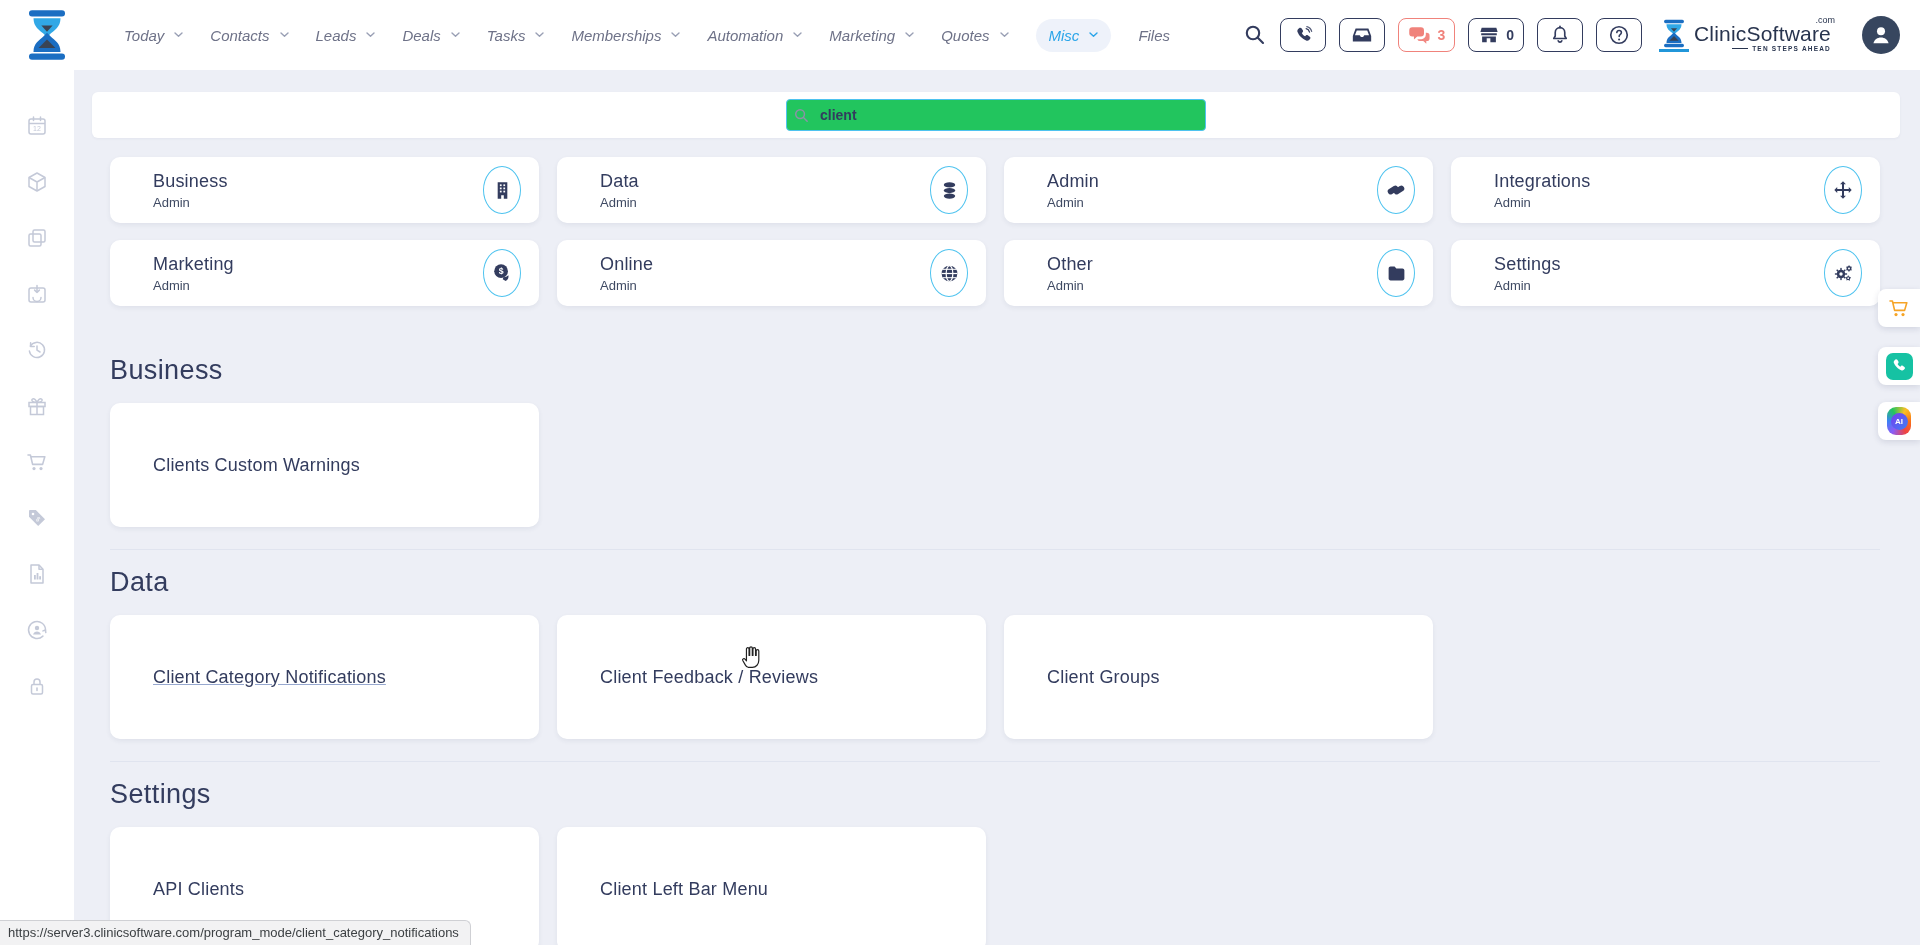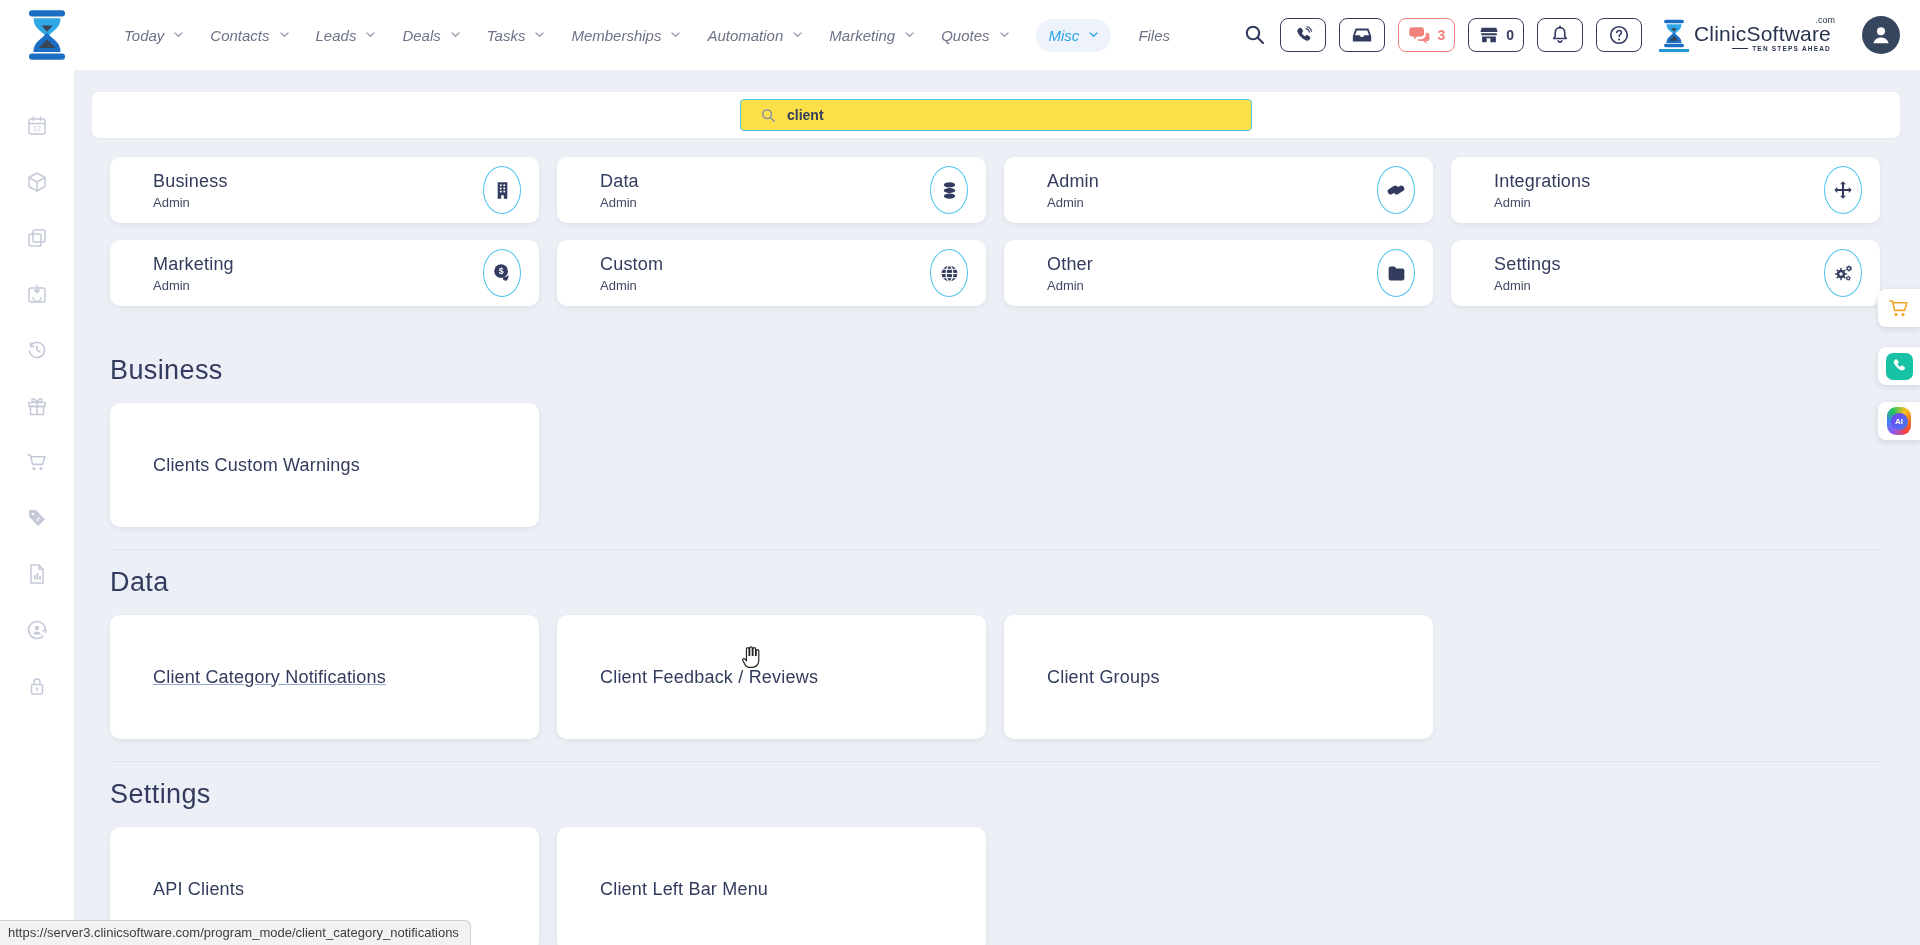--- a/index.html
+++ b/index.html
@@ -64,22 +64,22 @@
 
   
   .main { position:absolute; left:92px; top:92px; width:1808px; }
 
   .search-band {
     background:#fff; border-radius:6px; height:46px;
     display:flex; align-items:center; justify-content:center;
     box-shadow:0 1px 3px rgba(40,50,90,.05);
   }
   .search-box {
-    width:512px; height:32px; border:1px solid #4ec3ef; border-radius:4px;
-    display:flex; align-items:center; gap:8px; padding:0 19px; background:#fde047;
+    width:420px; height:32px; border:1px solid #4ec3ef; border-radius:4px;
+    display:flex; align-items:center; gap:8px; padding:0 6px; background:#22c55e;
   }
   .search-box .mag { color:#8b92a6; flex:0 0 auto; }
   .search-box input {
     border:none; outline:none; background:transparent; width:100%;
     font-size:14px; font-weight:bold; color:#333c5e;
     font-family:"Liberation Sans", sans-serif;
   }
 
   .inner { margin-left:18px; width:1770px; }
 
@@ -533,21 +533,21 @@
             <div class="cat-sub">Admin</div>
           </div>
         <div class="cat-ic">
             <svg width="22" height="22">
               <use href="#i-dollarchat"></use>
             </svg>
           </div>
       </div>
       <div class="cat-card">
         <div class="cat-info">
-            <div class="cat-title">Custom</div>
+            <div class="cat-title">Online</div>
             <div class="cat-sub">Admin</div>
           </div>
         <div class="cat-ic">
             <svg width="21" height="21">
               <use href="#i-globe"></use>
             </svg>
           </div>
       </div>
       <div class="cat-card">
         <div class="cat-info">

